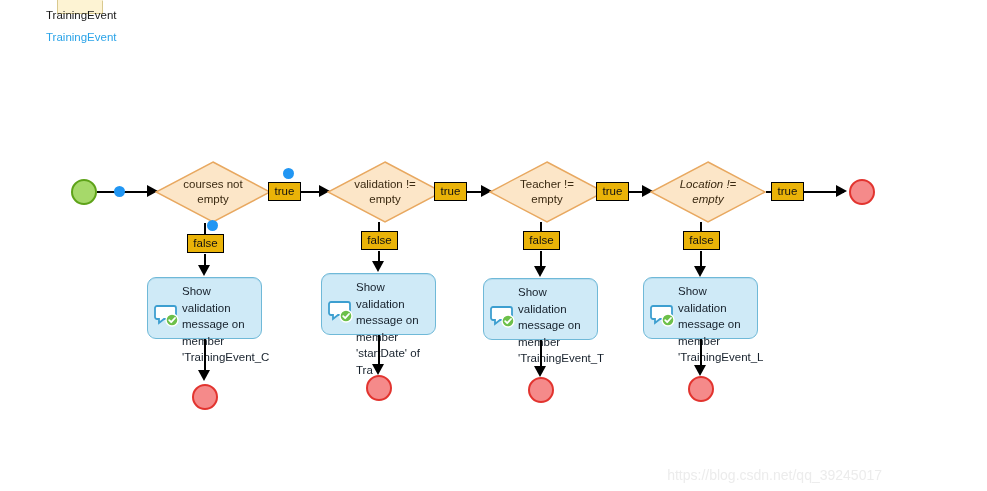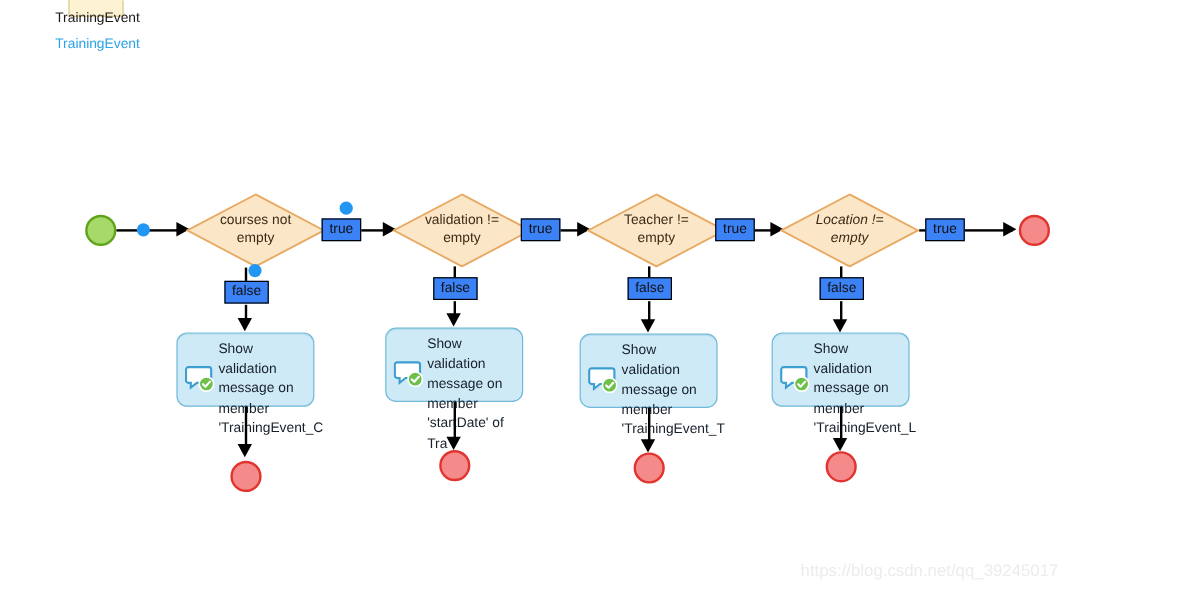--- a/index.html
+++ b/index.html
@@ -26,21 +26,21 @@
 
   
   .diamond-wrap{position:absolute;width:116px;height:62px;}
   .diamond-wrap svg{position:absolute;left:0;top:0;}
   .diamond-text{position:absolute;left:0;top:0;width:116px;height:62px;
     display:flex;flex-direction:column;align-items:center;justify-content:center;
     font-size:11.5px;color:#3b2a12;line-height:15px;text-align:center;
     pointer-events:none;}
 
   
-  .labelbox{position:absolute;background:#3b82f6;border:1.4px solid #000;
+  .labelbox{position:absolute;background:#eab308;border:1.4px solid #000;
     font-size:11.5px;color:#111;padding:1px 5px 2px 5px;line-height:14px;
     box-sizing:border-box;text-align:center;}
 
   
   .handle{position:absolute;width:11px;height:11px;border-radius:50%;
     background:#2196f3;}
 
   
   .actionbox{position:absolute;box-sizing:border-box;
     background:#cfeaf7;border:1.4px solid #6fb9d8;border-radius:9px;

